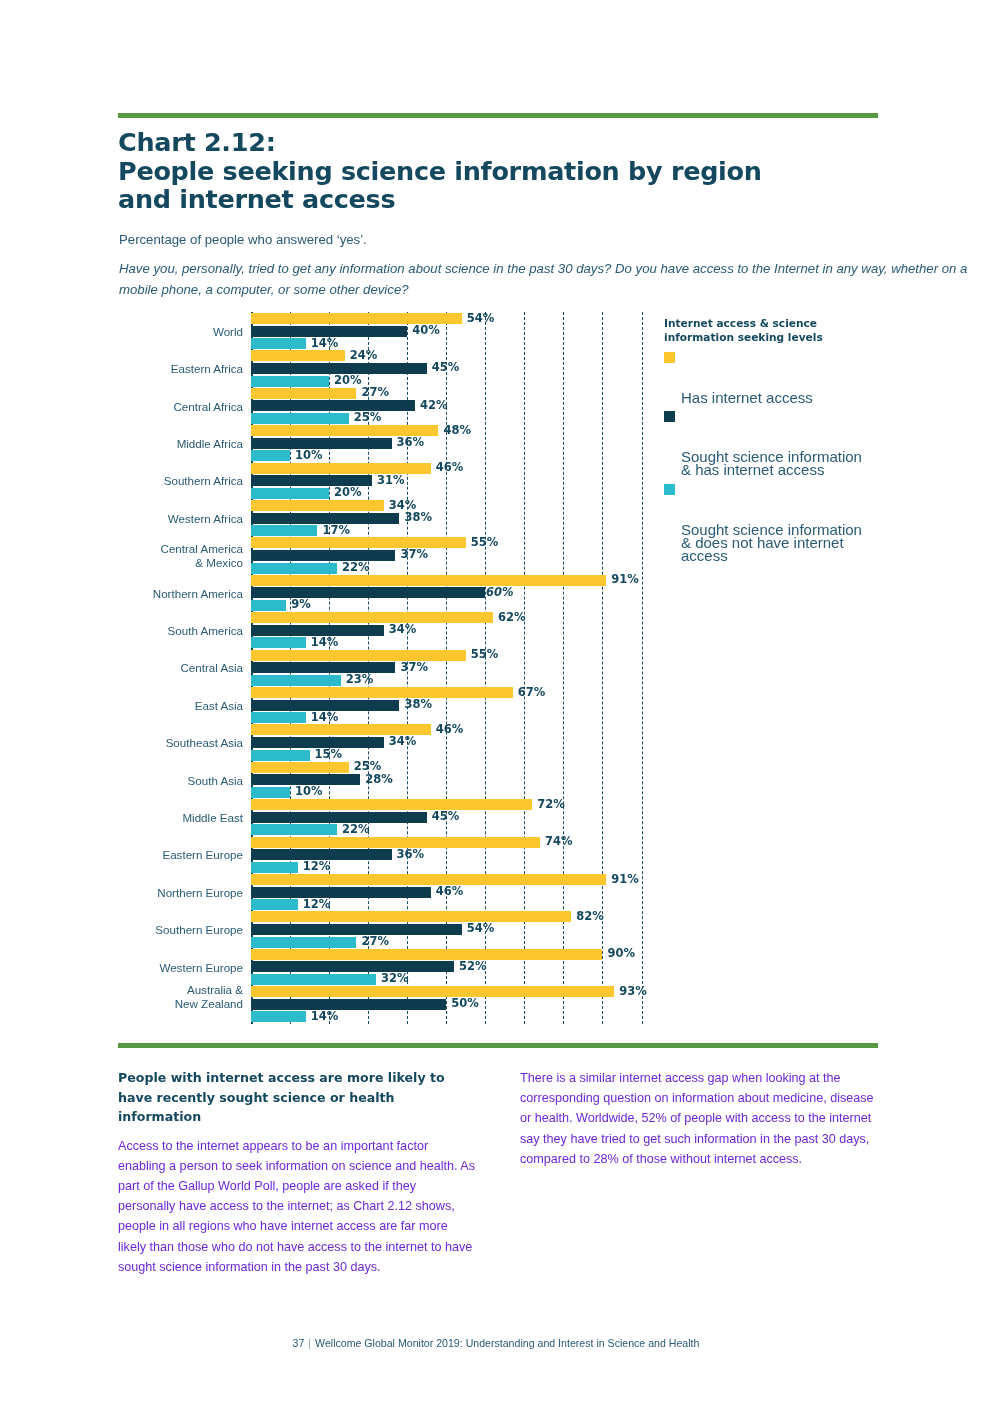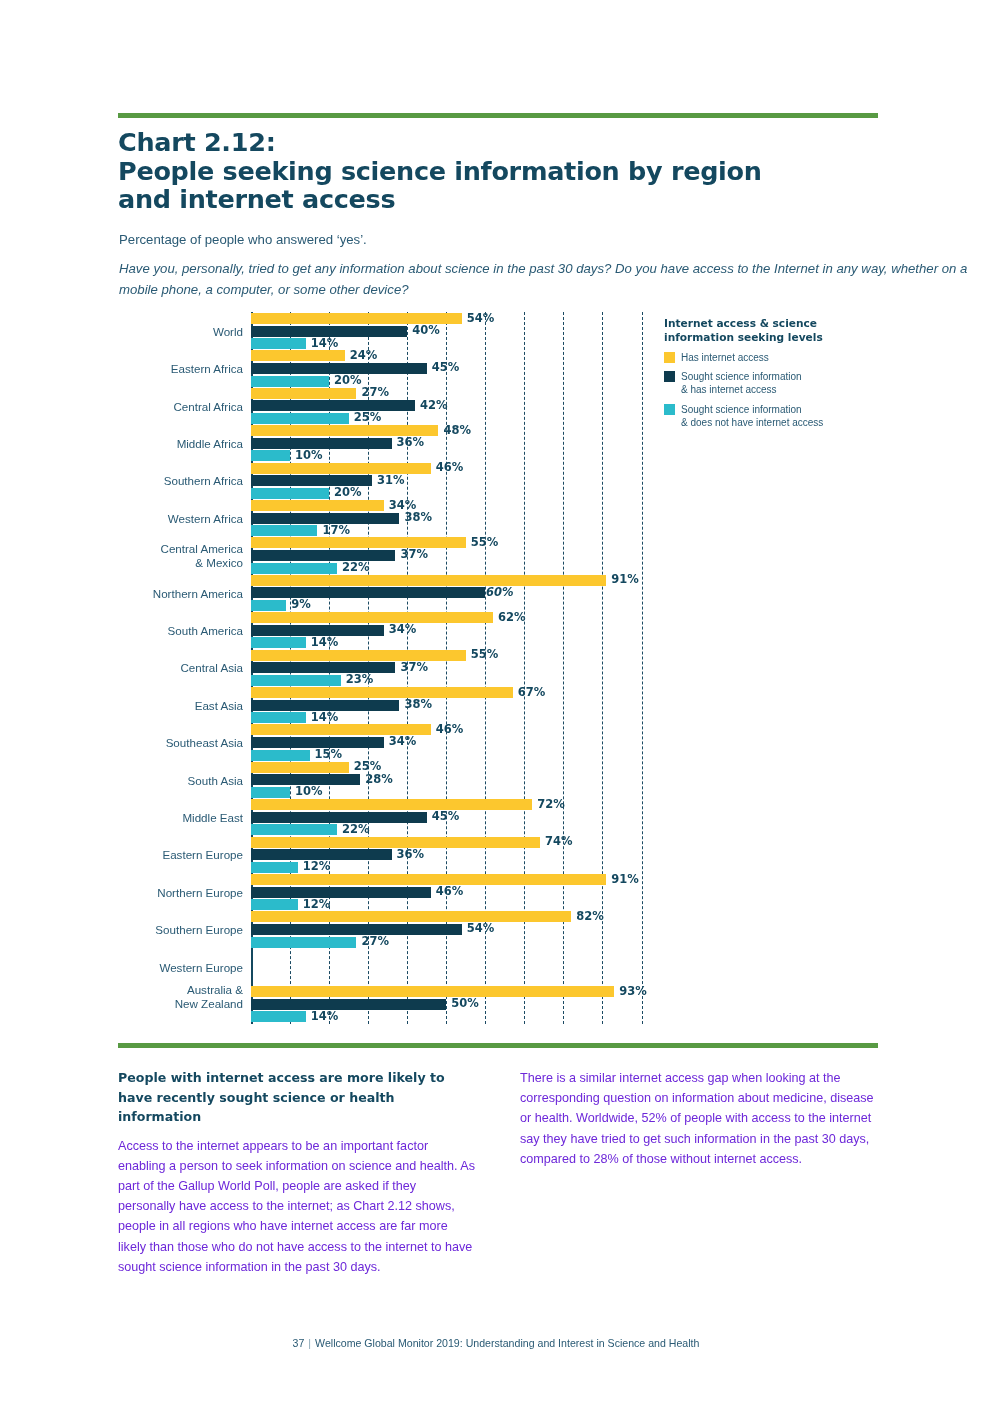--- a/index.html
+++ b/index.html
@@ -175,24 +175,25 @@
     margin-bottom: 6px;
   }
   .legend-swatch {
     width: 11px;
     height: 11px;
     flex: 0 0 11px;
     margin-right: 6px;
     margin-top: 1px;
   }
   .legend-label {
-    font-size: 10px;
+    font-size: 15px;
     line-height: 13.2px;
     color: #2a5a74;
     white-space: pre-line;
+    margin-top: 40px;
   }
 
   
   #body-columns {
     position: absolute;
     left: 118px;
     top: 1068px;
     width: 760px;
     display: flex;
     gap: 0px;
@@ -519,20 +520,34 @@
             </div>
             <div class="bar-row">
               <div class="bar" style="width: 210.87px; background: rgb(14, 59, 78);"></div>
               <span class="bar-value" style="left: 215.87px;">54%</span>
             </div>
             <div class="bar-row">
               <div class="bar" style="width: 105.435px; background: rgb(43, 187, 203);"></div>
               <span class="bar-value" style="left: 110.435px;">27%</span>
             </div>
           </div>
+          <div class="group" style="top: 636.8px;">
+            <div class="bar-row">
+              <div class="bar" style="width: 351.45px; background: rgb(252, 199, 46);"></div>
+              <span class="bar-value" style="left: 356.45px;">90%</span>
+            </div>
+            <div class="bar-row">
+              <div class="bar" style="width: 203.06px; background: rgb(14, 59, 78);"></div>
+              <span class="bar-value" style="left: 208.06px;">52%</span>
+            </div>
+            <div class="bar-row">
+              <div class="bar" style="width: 124.96px; background: rgb(43, 187, 203);"></div>
+              <span class="bar-value" style="left: 129.96px;">32%</span>
+            </div>
+          </div>
           <div class="group" style="top: 674.2px;">
             <div class="bar-row">
               <div class="bar" style="width: 363.165px; background: rgb(252, 199, 46);"></div>
               <span class="bar-value" style="left: 368.165px;">93%</span>
             </div>
             <div class="bar-row">
               <div class="bar" style="width: 195.25px; background: rgb(14, 59, 78);"></div>
               <span class="bar-value" style="left: 200.25px;">50%</span>
             </div>
             <div class="bar-row">

